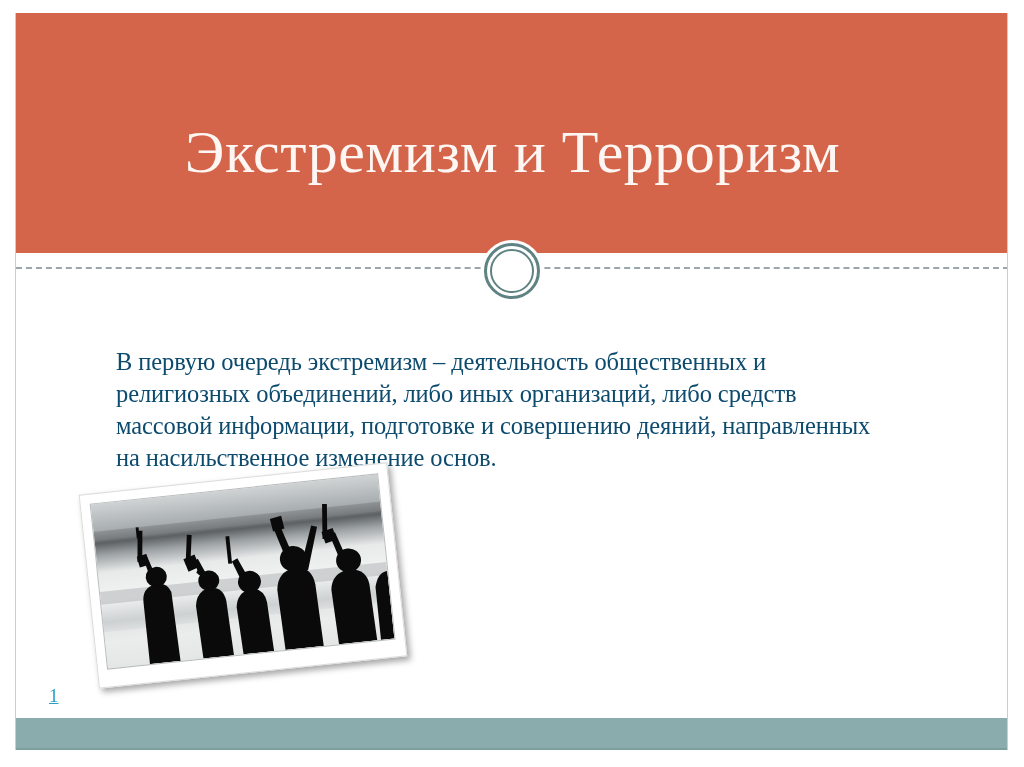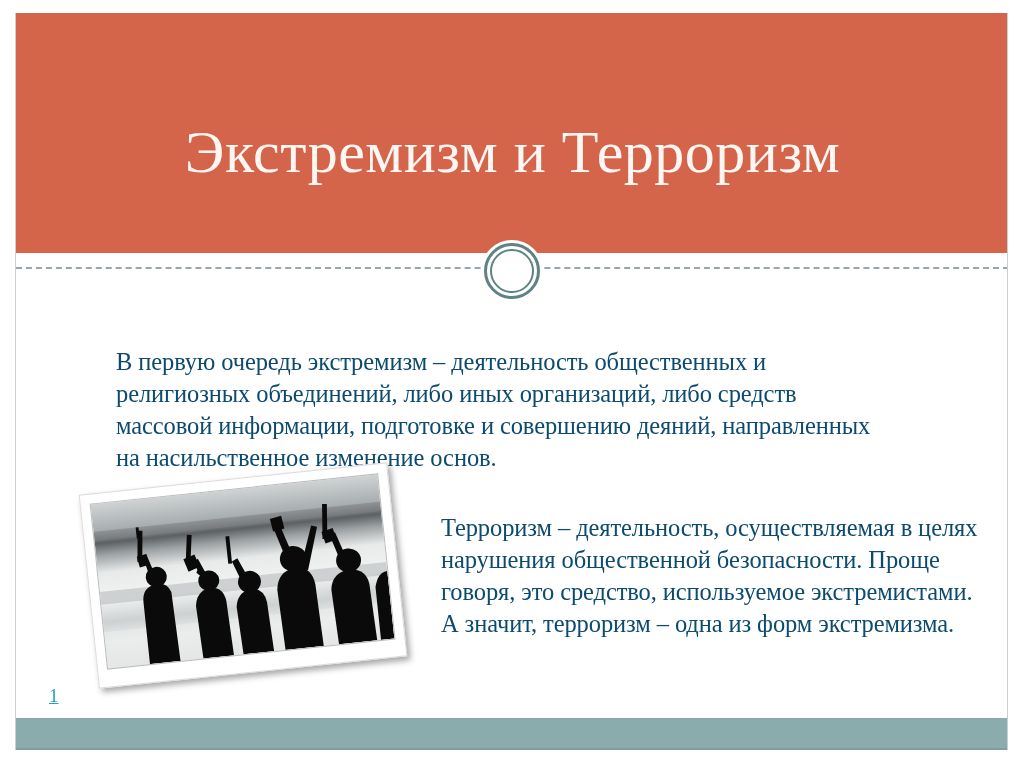--- a/index.html
+++ b/index.html
@@ -256,20 +256,19 @@
               <rect x="238" y="26" width="5" height="38" transform="rotate(5 240 45)"></rect>
               <path d="M236 56 L248 53 L251 66 L239 69 Z"></path>
 
               <path d="M286 180 L286 122 Q290 106 300 106 L300 180 Z"></path>
             </g>
           </svg>
         </div>
       </div>
     </div>
 
-    <p class="para para-terror">Терроризм – деятельность, осуществляемая в целях нарушения общественной безопасности. Проще говоря, это средство, используемое экстремистами. А значит, терроризм – одна из форм экстремизма.</p>
 
     <a class="slide-number">1</a>
 
     <div class="footer-bar"></div>
 
   </div>
 </div>
 
 </body></html>

